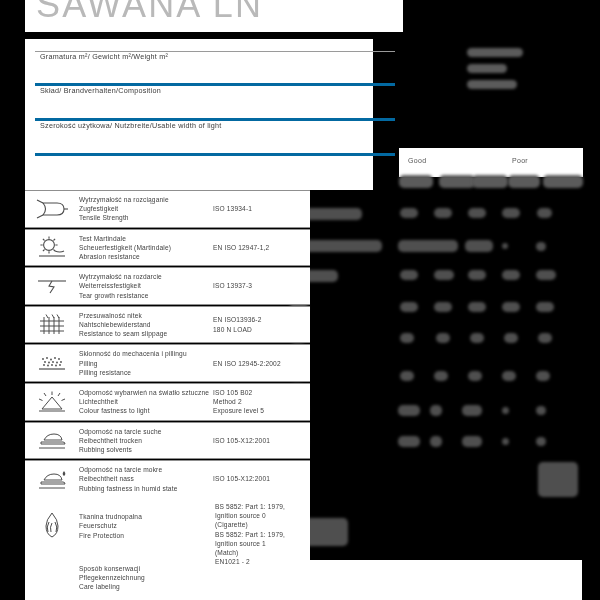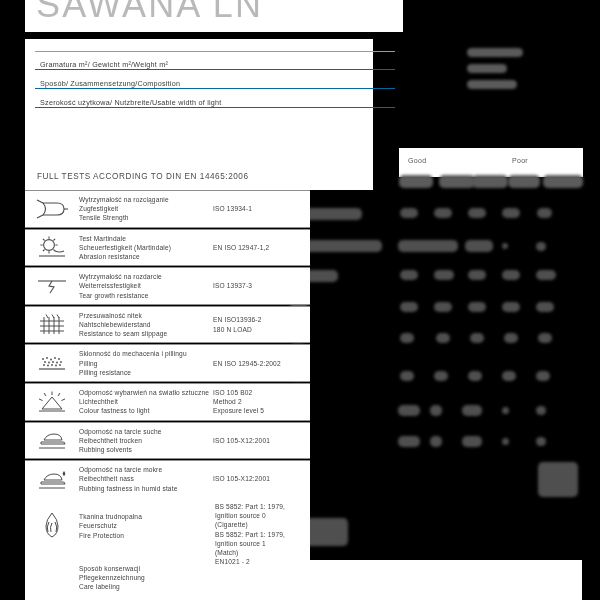--- a/index.html
+++ b/index.html
@@ -26,23 +26,23 @@
   }
 
   
   .spec-card {
     position: absolute; left: 25px; top: 39px;
     width: 348px; height: 151px;
     background: #fff;
   }
   .spec-rows { position: absolute; left: 10px; top: 12px; width: 370px; }
   .spec-row {
-    height: 19px;
-    border-bottom: 1px solid #0369a1;
-    display: flex; align-items: flex-end;
+    height: 35px;
+    border-bottom: 3px solid #0369a1;
+    display: flex; align-items: flex-start;
     width: 360px;
   }
   .spec-row:first-child { border-top: 1px solid #9a9a9a; }
   .spec-label {
     font-size: 7.2px; color: #3a3a3a; letter-spacing: .25px;
     padding-left: 5px; white-space: nowrap;
   }
 
   .full-tests {
     position: absolute; left: 37px; top: 172px;
@@ -130,33 +130,32 @@
 
   <div class="header-card"></div>
   <div class="brand-title">SAWANA LN</div>
 
   <div class="spec-card">
     <div class="spec-rows">
       <div class="spec-row">
         <span class="spec-label">Gramatura m²/ Gewicht m²/Weight m²</span>
       </div>
       <div class="spec-row">
-        <span class="spec-label">Sposób/ Zusammensetzung/Composition</span>
+        <span class="spec-label">Skład/ Brandverhalten/Composition</span>
       </div>
       <div class="spec-row">
         <span class="spec-label">Szerokość użytkowa/ Nutzbreite/Usable width of light</span>
       </div>
     </div>
   </div>
 
   <div class="blob" style="left:467px;top:48px;width:56px;height:9px;"></div>
   <div class="blob" style="left:467px;top:64px;width:40px;height:9px;"></div>
   <div class="blob" style="left:467px;top:80px;width:50px;height:9px;"></div>
 
-  <div class="full-tests">FULL TESTS ACCORDING TO DIN EN 14465:2006</div>
 
   <div class="scale-card">
     <span class="scale-lab good">Good</span>
     <span class="scale-lab poor">Poor</span>
   </div>
 
   <div class="blob" style="left:399px;top:175px;width:34px;height:13px;"></div>
   <div class="blob" style="left:439px;top:175px;width:36px;height:13px;"></div>
   <div class="blob" style="left:472px;top:175px;width:36px;height:13px;"></div>
   <div class="blob" style="left:508px;top:175px;width:32px;height:13px;"></div>

